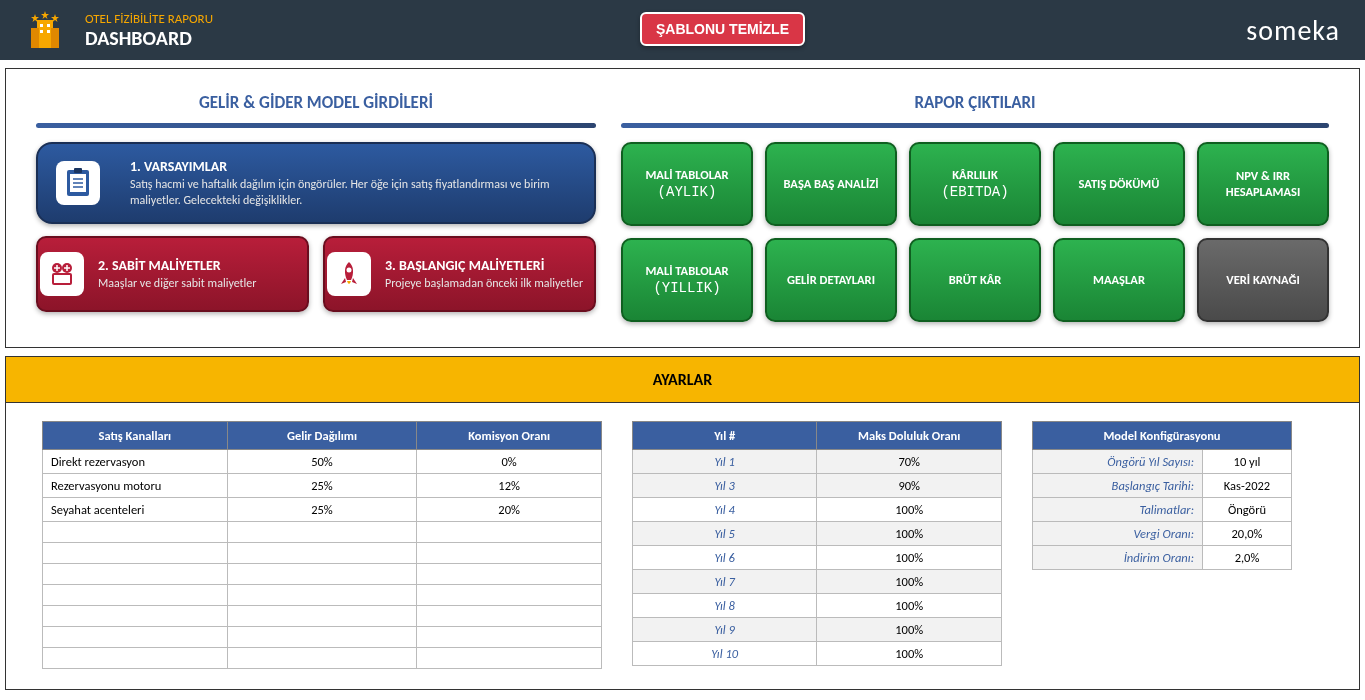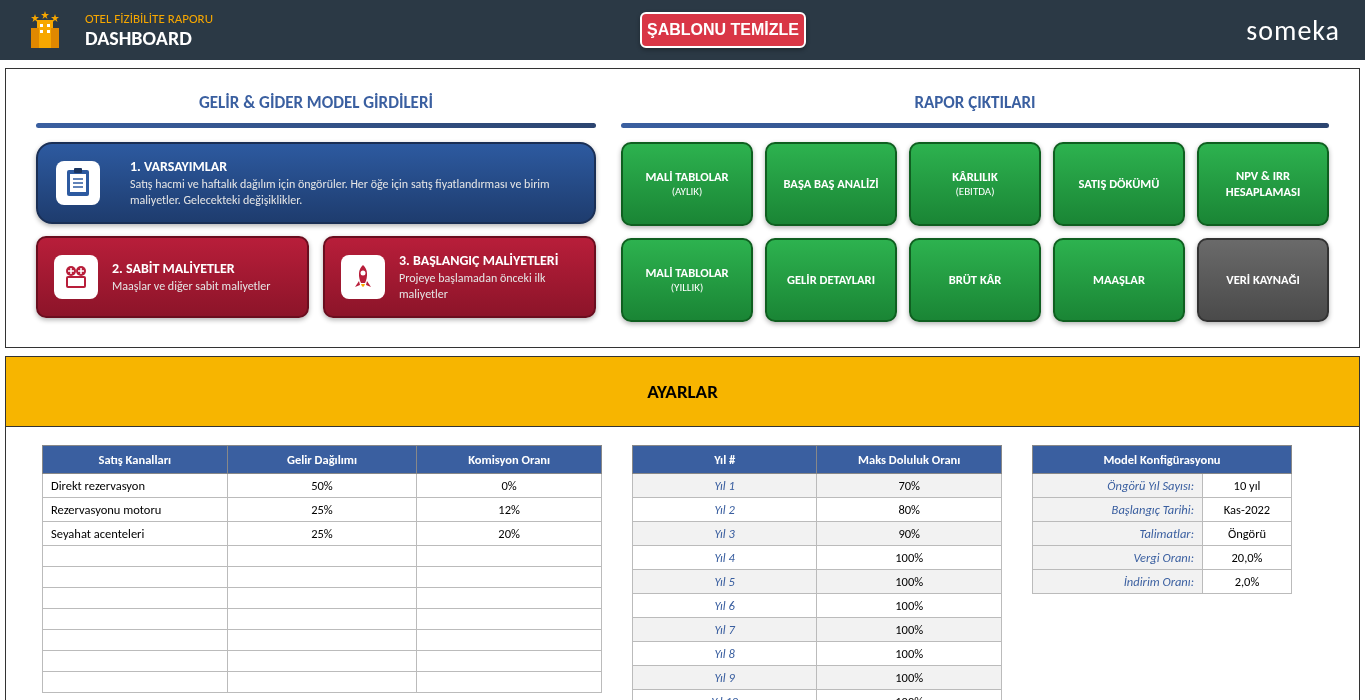--- a/index.html
+++ b/index.html
@@ -3,46 +3,46 @@
 <meta charset="utf-8">
 <style>
 * { box-sizing: border-box; margin: 0; padding: 0; }
 body { font-family: Calibri, Arial, sans-serif; background: #fff; width: 1365px; }
 
 .header { background: #2b3945; display: flex; align-items: center; padding: 0 20px; height: 60px; position: relative; }
 .logo-hotel { width: 50px; height: 50px; margin-right: 15px; display: flex; align-items: center; justify-content: center; }
 .header-text { display: flex; flex-direction: column; justify-content: center; }
 .header-sub { color: #f7a700; font-size: 13px; font-weight: 500; }
 .header-title { color: #fff; font-size: 20px; font-weight: bold; }
-.clear-btn { position: absolute; left: 640px; top: 12px; background: #d93646; color: #fff; border: 2px solid #fff; border-radius: 6px; padding: 7px 5px; font-weight: bold; font-size: 16px; cursor: pointer; box-shadow: 0 2px 4px rgba(0,0,0,0.3); }
+.clear-btn { position: absolute; left: 640px; top: 12px; background: #d93646; color: #fff; border: 2px solid #fff; border-radius: 6px; padding: 7px 14px; font-weight: bold; font-size: 14px; cursor: pointer; box-shadow: 0 2px 4px rgba(0,0,0,0.3); }
 .brand { position: absolute; right: 25px; color: #fff; font-size: 28px; font-weight: 300; letter-spacing: 1px; margin-left: 39px; }
 
 .dashboard-wrap { border: 1.5px solid #333; margin: 8px 5px; padding: 15px 30px 25px; }
 .sections { display: flex; gap: 25px; }
 .section-left { flex: 0 0 560px; }
 .section-right { flex: 1; }
 
 .section-title { text-align: center; color: #3a5fa0; font-weight: bold; font-size: 17px; padding: 8px 0 10px; }
 .section-underline { height: 5px; background: linear-gradient(to right, #3a5fa0, #2c4570); border-radius: 3px; margin-bottom: 14px; }
 
 .card-blue { background: linear-gradient(to bottom, #2d5aa0, #1e3c6e); border: 2px solid #1a2f55; border-radius: 16px; padding: 14px 18px; display: flex; align-items: center; gap: 30px; margin-bottom: 12px; cursor: pointer; box-shadow: 0 2px 5px rgba(0,0,0,0.3); }
-.card-red { background: linear-gradient(to bottom, #b81e3a, #8c1429); border: 2px solid #6a0e1f; border-radius: 10px; padding: 14px 16px; display: flex; align-items: center; gap: 14px; cursor: pointer; box-shadow: 0 2px 5px rgba(0,0,0,0.3); }
+.card-red { background: linear-gradient(to bottom, #b81e3a, #8c1429); border: 2px solid #6a0e1f; border-radius: 10px; padding: 14px 2px; display: flex; align-items: center; gap: 14px; cursor: pointer; box-shadow: 0 2px 5px rgba(0,0,0,0.3); }
 .card-row { display: flex; gap: 14px; }
 .card-row > * { flex: 1; }
 
 .card-icon { width: 44px; height: 44px; background: #fff; border-radius: 8px; display: flex; align-items: center; justify-content: center; flex-shrink: 0; }
 .card-text .card-title { color: #fff; font-weight: bold; font-size: 14px; }
 .card-text .card-desc { color: #e5e5e5; font-size: 12px; margin-top: 2px; line-height: 1.3; }
 
 .report-grid { display: grid; grid-template-columns: repeat(5, 1fr); grid-template-rows: 1fr 1fr; gap: 12px; margin-top: 2px; }
 .report-btn { background: linear-gradient(to bottom, #2db24f, #1a8535); border: 2px solid #0f5f20; border-radius: 10px; color: #fff; font-weight: bold; font-size: 12.5px; display: flex; flex-direction: column; align-items: center; justify-content: center; height: 84px; cursor: pointer; text-align: center; padding: 8px; box-shadow: 0 2px 5px rgba(0,0,0,0.3); line-height: 1.3; }
 .report-btn.grey { background: linear-gradient(to bottom, #6a6a6a, #4a4a4a); border-color: #333; }
-.report-sub { font-size: 11px; font-weight: normal; }
-
-.settings-bar { background: #f7b500; text-align: center; font-weight: bold; padding: 23px; font-size: 19px; border: 1.5px solid #333; margin: 0 5px; }
+.report-sub { font-size: 14px; font-weight: normal; font-family: Liberation Mono, monospace; }
+
+.settings-bar { background: #f7b500; text-align: center; font-weight: bold; padding: 13px; font-size: 16px; border: 1.5px solid #333; margin: 0 5px; }
 .settings-wrap { border: 1.5px solid #333; border-top: none; margin: 0 5px 5px; padding: 18px 30px 20px; }
 .settings-cols { display: flex; gap: 30px; align-items: flex-start; padding-left: 6px; }
 
 table { border-collapse: collapse; font-size: 12.5px; }
 th { background: #3a5fa0; color: #fff; font-weight: bold; padding: 6px 8px; border: 1px solid #888; text-align: center; }
 td { border: 1px solid #bbb; padding: 4px 8px; text-align: center; height: 21px; }
 td.left { text-align: left; }
 td.italic { font-style: italic; color: #3a5fa0; }
 td.right-label { text-align: right; font-style: italic; color: #3a5fa0; background: #f2f2f2; }
 tr.alt td { background: #f2f2f2; }
@@ -247,24 +247,20 @@
           <tr id="oc-head">
             <th>Yıl #</th>
             <th>Maks Doluluk Oranı</th>
           </tr>
         </thead>
       <tbody id="oc-body">
           <tr class="alt">
             <td class="italic">Yıl 1</td>
             <td>70%</td>
           </tr>
-          <tr>
-            <td class="italic">Yıl 2</td>
-            <td>80%</td>
-          </tr>
           <tr class="alt">
             <td class="italic">Yıl 3</td>
             <td>90%</td>
           </tr>
           <tr>
             <td class="italic">Yıl 4</td>
             <td>100%</td>
           </tr>
           <tr class="alt">
             <td class="italic">Yıl 5</td>

